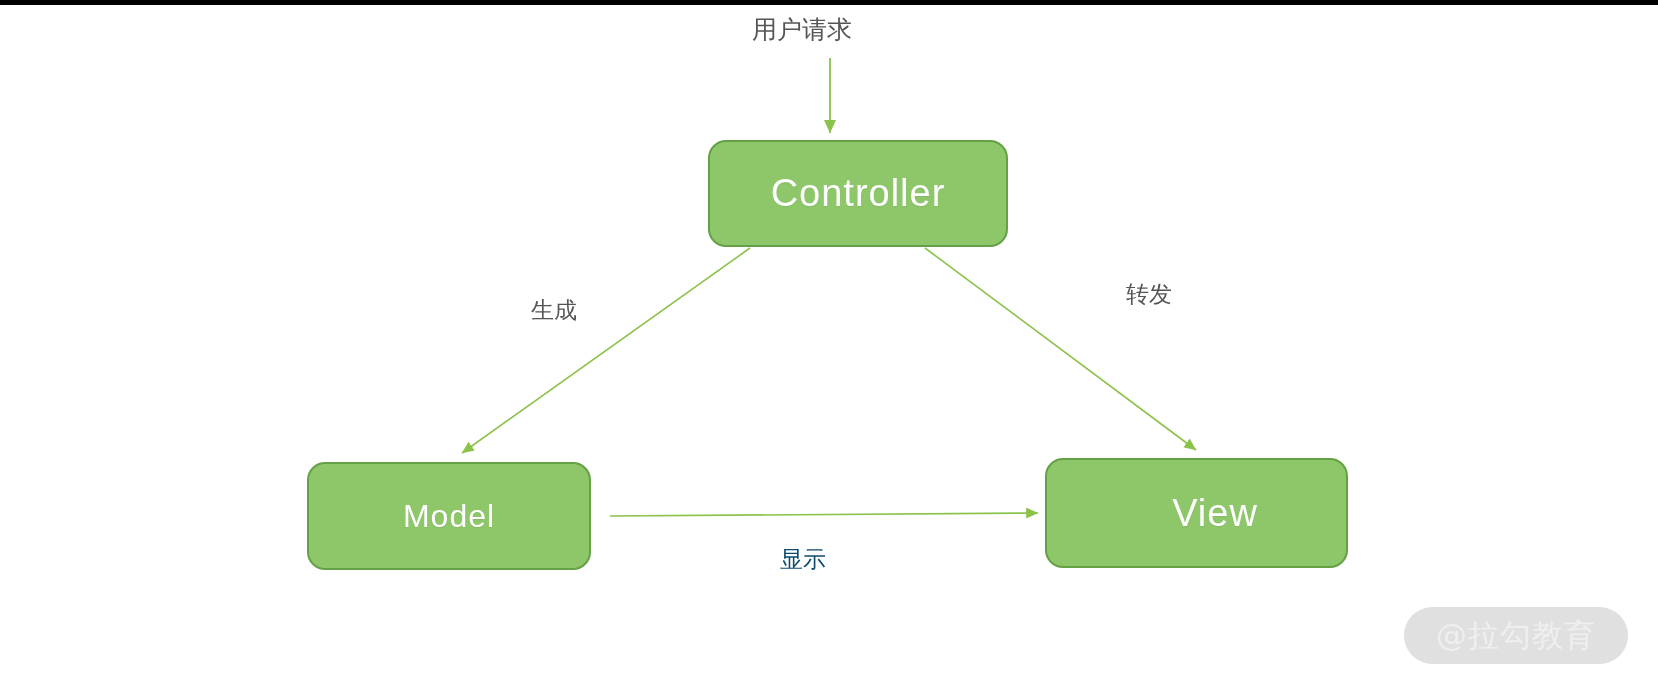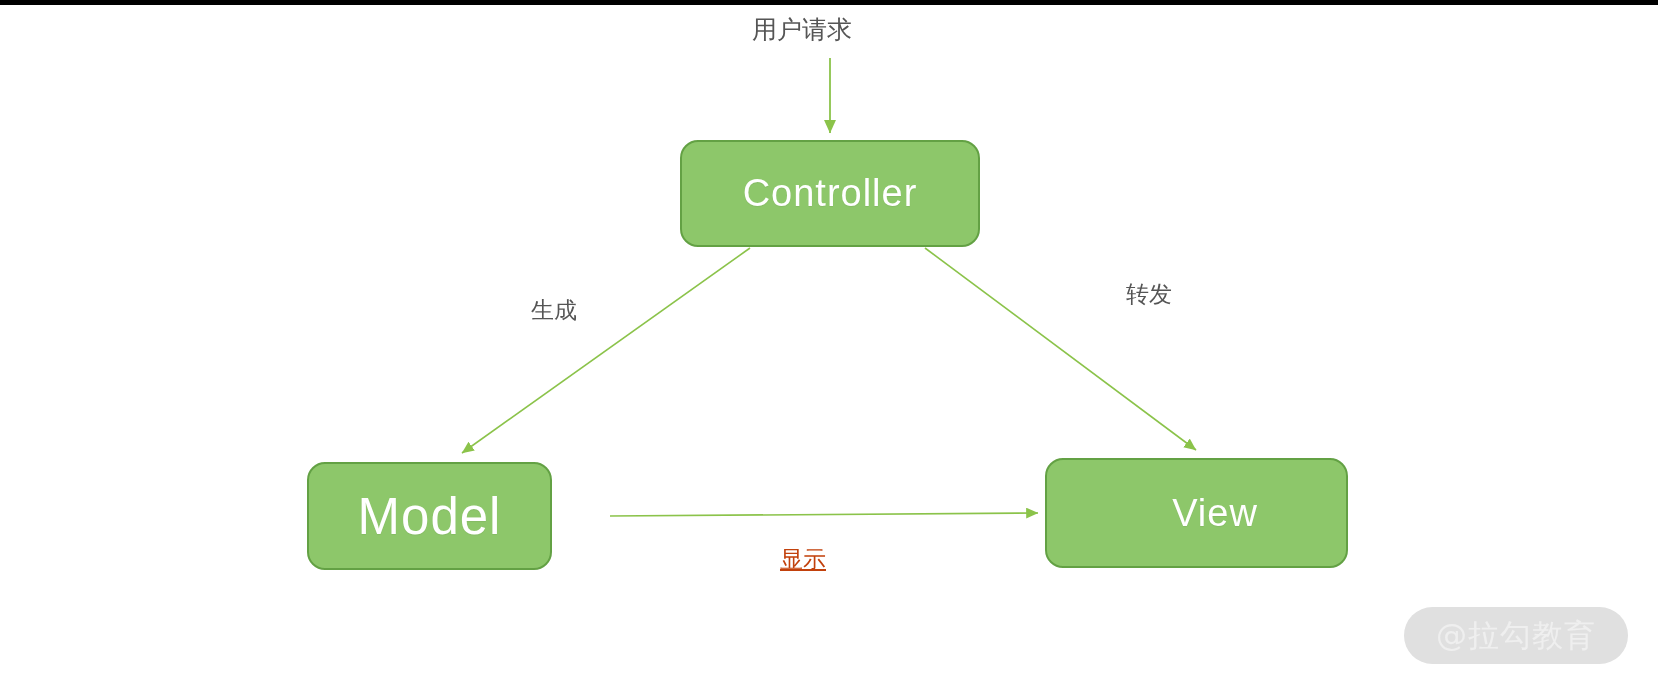--- a/index.html
+++ b/index.html
@@ -41,26 +41,26 @@
     border-radius: 18px;
     display: flex;
     align-items: center;
     justify-content: center;
     color: #ffffff;
     font-weight: 400;
     letter-spacing: 1px;
     text-shadow: 0 1px 1px rgba(0,0,0,0.06);
   }
   #node-controller {
-    left: 680px; top: 140px; width: 300px; height: 107px;
+    left: 708px; top: 140px; width: 300px; height: 107px;
     font-size: 38px;
   }
   #node-model {
-    left: 307px; top: 462px; width: 245px; height: 108px;
-    font-size: 51px;
+    left: 307px; top: 462px; width: 284px; height: 108px;
+    font-size: 32px;
   }
   #node-view {
     left: 1045px; top: 458px; width: 303px; height: 110px;
     font-size: 38px;
   }
   .edge-label {
     position: absolute;
     color: #555555;
     font-size: 23px;
     white-space: nowrap;
@@ -137,19 +137,19 @@
   <div class="node" id="node-view" style="background: rgb(141, 199, 106); border: 2px solid rgb(99, 161, 68); color: rgb(255, 255, 255); padding-left: 37px;">
     <span>View</span>
   </div>
 
   <div class="edge-label" id="label-user-request" style="color: rgb(85, 85, 85);">用户请求</div>
 
   <div class="edge-label" id="label-generate" style="color: rgb(85, 85, 85);">生成</div>
 
   <div class="edge-label" id="label-forward" style="color: rgb(85, 85, 85); margin-left: 44px;">转发</div>
 
-  <div class="edge-label" id="label-display" style="color: #c2410c; text-decoration: underline;">显示</div>
+  <div class="edge-label" id="label-display" style="color: #0c4a6e;">显示</div>
 
   <div id="watermark" style="background: rgb(224, 224, 224); color: rgb(239, 239, 239);">
     <span>@拉勾教育</span>
   </div>
 
 </div>
 
 </body></html>

